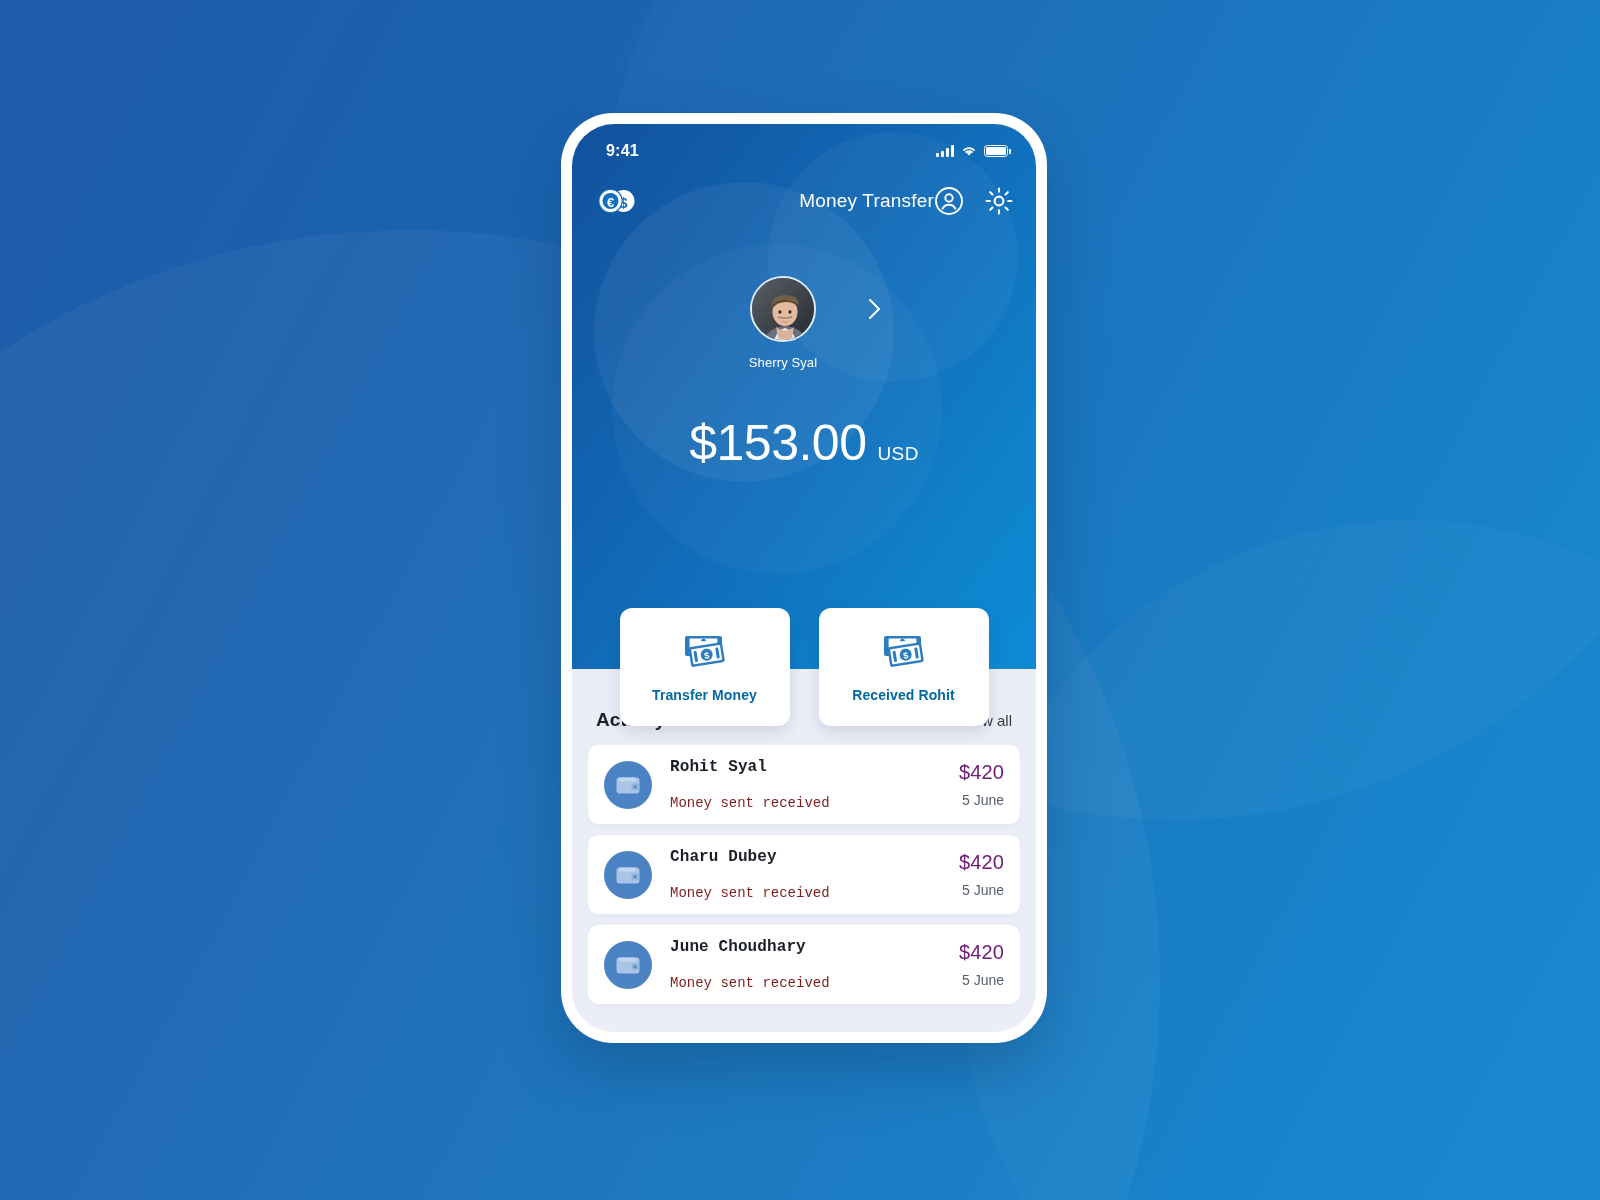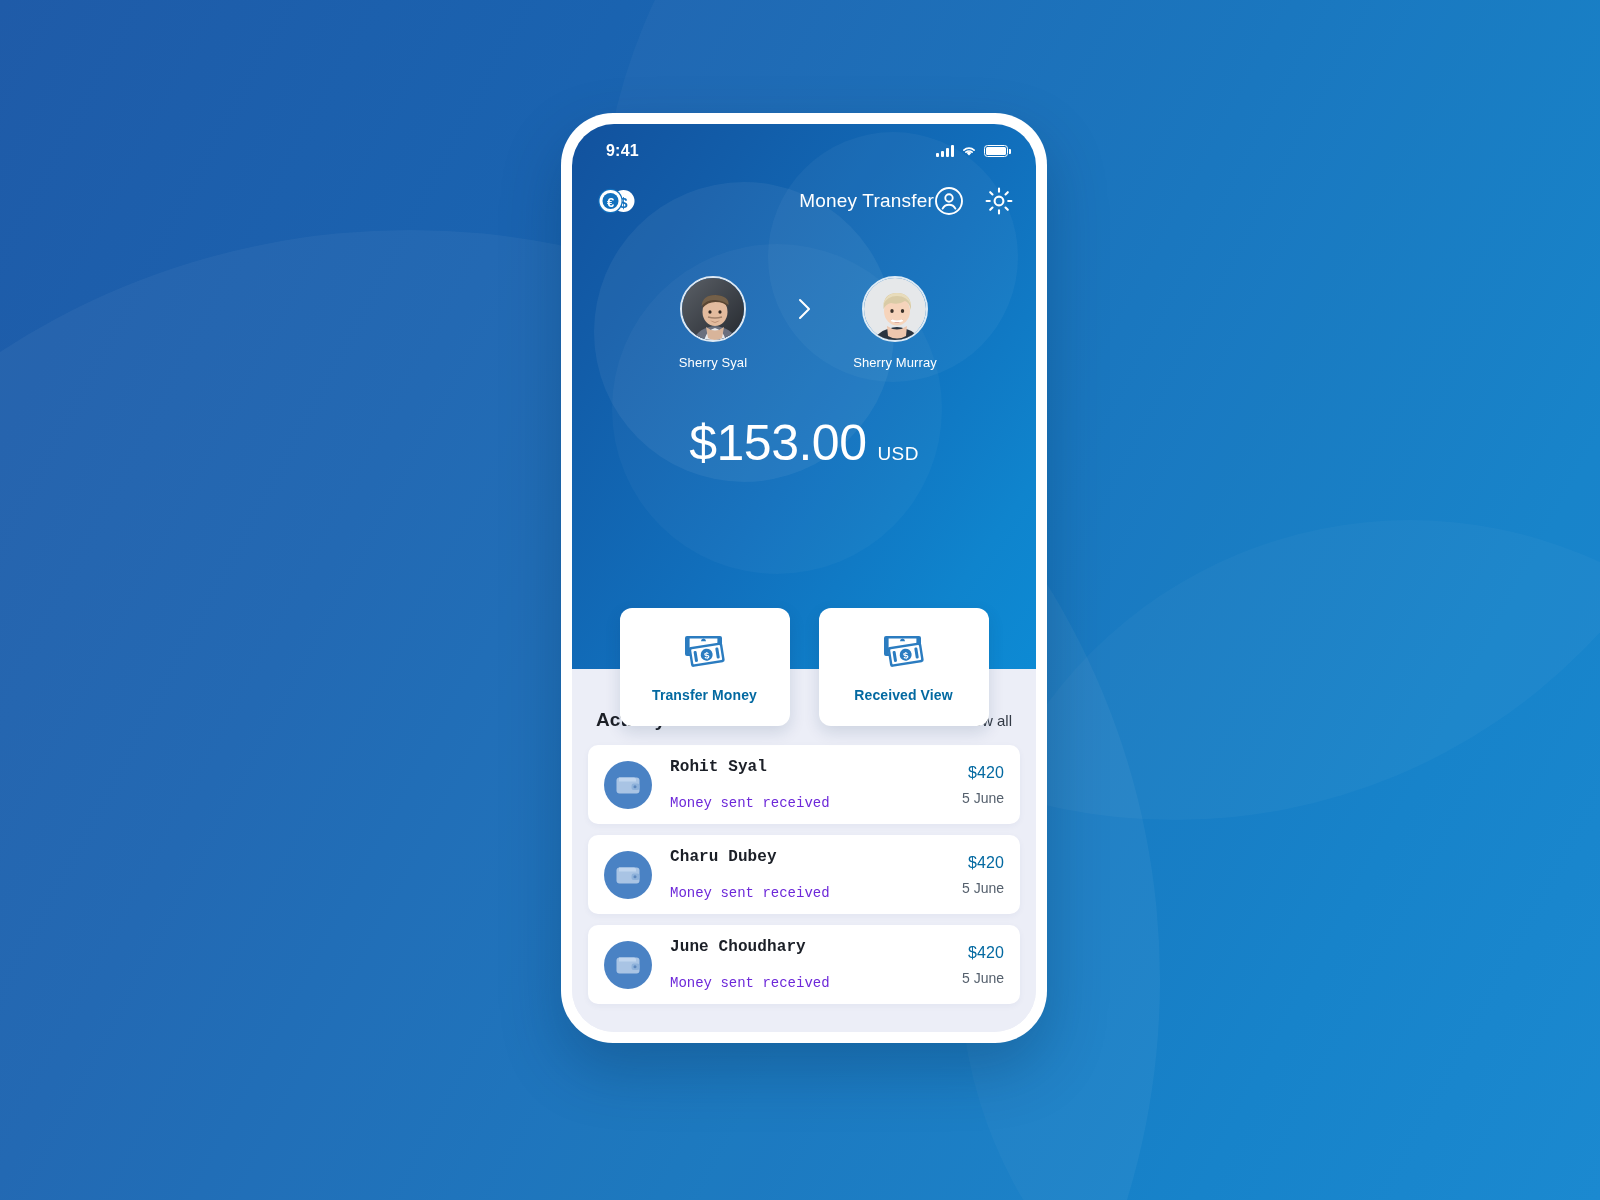--- a/index.html
+++ b/index.html
@@ -283,26 +283,26 @@
   .act-body { flex: 1; margin-left: 18px; font-family: Liberation Mono, monospace; }
   .act-name {
     font-size: 16px;
     font-weight: 700;
     color: #1b1f27;
     letter-spacing: 0.1px;
   }
   .act-sub {
     margin-top: 19px;
     font-size: 14px;
-    color: #6d28d9;
+    color: #7f1d1d;
   }
   .act-right { text-align: right; }
   .act-amount {
-    font-size: 16px;
-    color: #0369a1;
+    font-size: 20px;
+    color: #701a75;
     letter-spacing: 0.1px;
   }
   .act-date {
     margin-top: 8px;
     font-size: 14px;
     color: #55606d;
   }
 </style>
 </head>
 <body>
@@ -388,37 +388,20 @@
             </div>
             <div class="pname">Sherry Syal</div>
           </div>
 
           <div id="arrow-sep">
             <svg viewBox="0 0 20 26" width="20" height="26">
               <path d="M6 4 L15 13 L6 22" fill="none" stroke="#fff" stroke-width="2" stroke-linecap="round" stroke-linejoin="round"></path>
             </svg>
           </div>
 
-          <div class="person">
-            <div class="pavatar">
-              <svg viewBox="0 0 66 66" width="66" height="66">
-                <rect width="66" height="66" fill="#e6e8ea"></rect>
-                <path d="M8 66 q5-15 25-17 q20 2 25 17z" fill="#2a3440"></path>
-                <path d="M23 48 q10 7 20 0 l-1 10 q-9 5-18 0z" fill="#eec6ad"></path>
-                <ellipse cx="33" cy="33" rx="13" ry="14.5" fill="#f6d4bb"></ellipse>
-                <path d="M19.5 31 q-1-16 13.5-16 q15 0 14 17 q-2-8-6-9 q-6 4-14 2 q-5 1-7.5 6z" fill="#d9cba6"></path>
-                <path d="M19 27 q3-12 14-12 q12 0 14 12 q-4-9-14-9 q-10 0-14 9z" fill="#e8dcbb"></path>
-                <ellipse cx="28" cy="33" rx="1.7" ry="1.9" fill="#3b3129"></ellipse>
-                <ellipse cx="38.5" cy="33" rx="1.7" ry="1.9" fill="#3b3129"></ellipse>
-                <path d="M27 41 q6 6 12 0 q-6 8-12 0z" fill="#b8604f"></path>
-                <path d="M28 42.5 q5 2 10 0" stroke="#fff" stroke-width="2" fill="none" stroke-linecap="round"></path>
-              </svg>
-            </div>
-            <div class="pname">Sherry Murray</div>
-          </div>
         </div>
 
         <div id="amount-wrap">
           <div id="amount-line">
             <span id="amount-value">$153.00</span>
             <span id="amount-currency">USD</span>
           </div>
         </div>
       </div>
 
@@ -451,21 +434,21 @@
             </g>
             <g transform="rotate(-9 27 26)">
               <rect x="12" y="14" width="34" height="20" rx="2.4" fill="#2b7cc0"></rect>
               <rect x="14.4" y="16.4" width="29.2" height="15.2" rx="1" fill="#ffffff"></rect>
               <circle cx="29" cy="24" r="6" fill="#2b7cc0"></circle>
               <text x="29" y="28" font-family="Liberation Sans, sans-serif" font-size="9" font-weight="700" fill="#ffffff" text-anchor="middle">$</text>
               <rect x="16.5" y="18.5" width="3" height="11" rx="1.2" fill="#2b7cc0"></rect>
               <rect x="38.5" y="18.5" width="3" height="11" rx="1.2" fill="#2b7cc0"></rect>
             </g>
           </svg>
-          <div class="action-label">Received View</div>
+          <div class="action-label">Received Rohit</div>
         </div>
       </div>
 
       <div id="activity">
         <div id="activity-head">
           <div id="activity-title">Activity</div>
           <div id="view-all">View all</div>
         </div>
 
         <div class="act-row">

